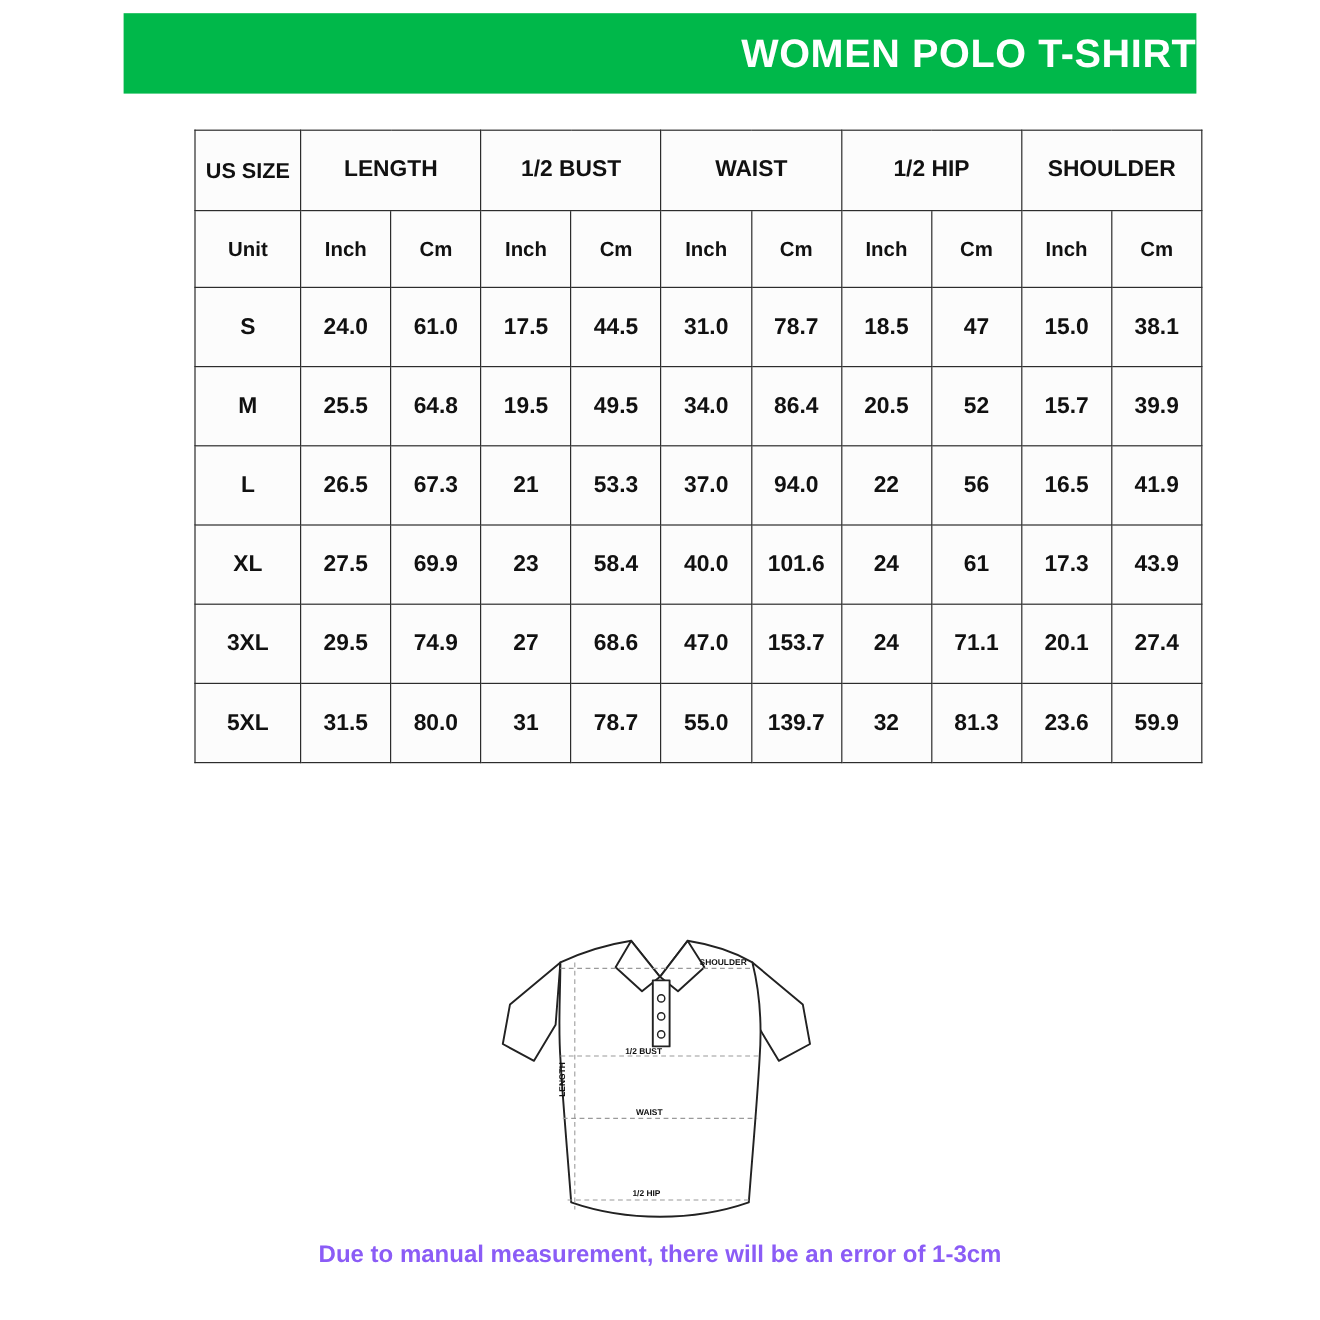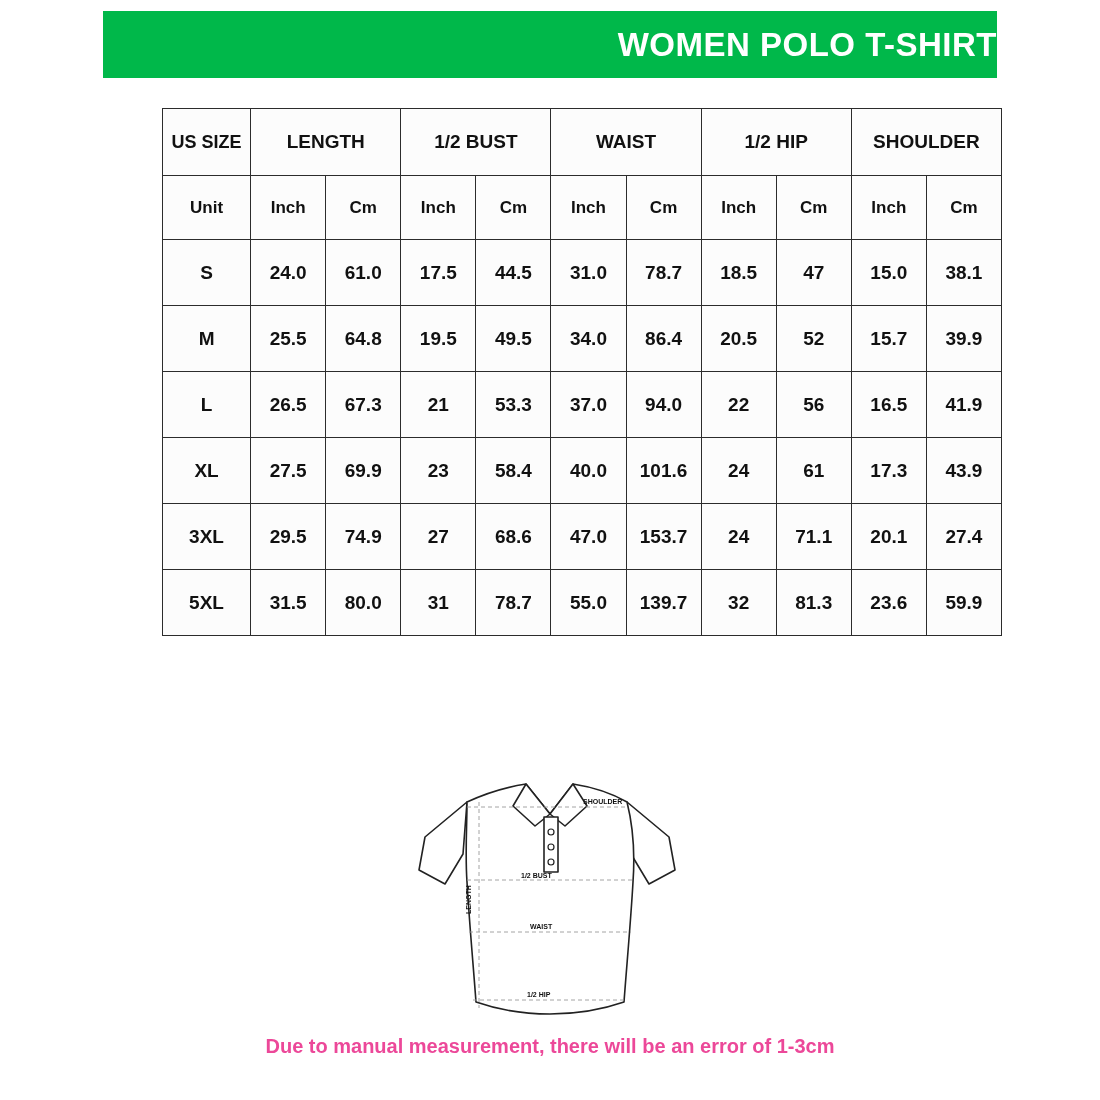--- a/index.html
+++ b/index.html
@@ -283,15 +283,15 @@
       </g>
 
       <text x="178" y="42" font-family="Liberation Sans, sans-serif" font-size="7" font-weight="bold" fill="#111">SHOULDER</text>
       <text x="66" y="152" font-family="Liberation Sans, sans-serif" font-size="7" font-weight="bold" fill="#111" transform="rotate(-90 66 152)">LENGTH</text>
       <text x="116" y="116" font-family="Liberation Sans, sans-serif" font-size="7" font-weight="bold" fill="#111">1/2 BUST</text>
       <text x="125" y="167" font-family="Liberation Sans, sans-serif" font-size="7" font-weight="bold" fill="#111">WAIST</text>
       <text x="122" y="235" font-family="Liberation Sans, sans-serif" font-size="7" font-weight="bold" fill="#111">1/2 HIP</text>
     </svg>
   </div>
 
-  <div class="note" style="color: #ec4899;">Due to manual measurement, there will be an error of 1-3cm</div>
+  <div class="note" style="color: #8b5cf6;">Due to manual measurement, there will be an error of 1-3cm</div>
 
 </div>
 
 </body></html>

